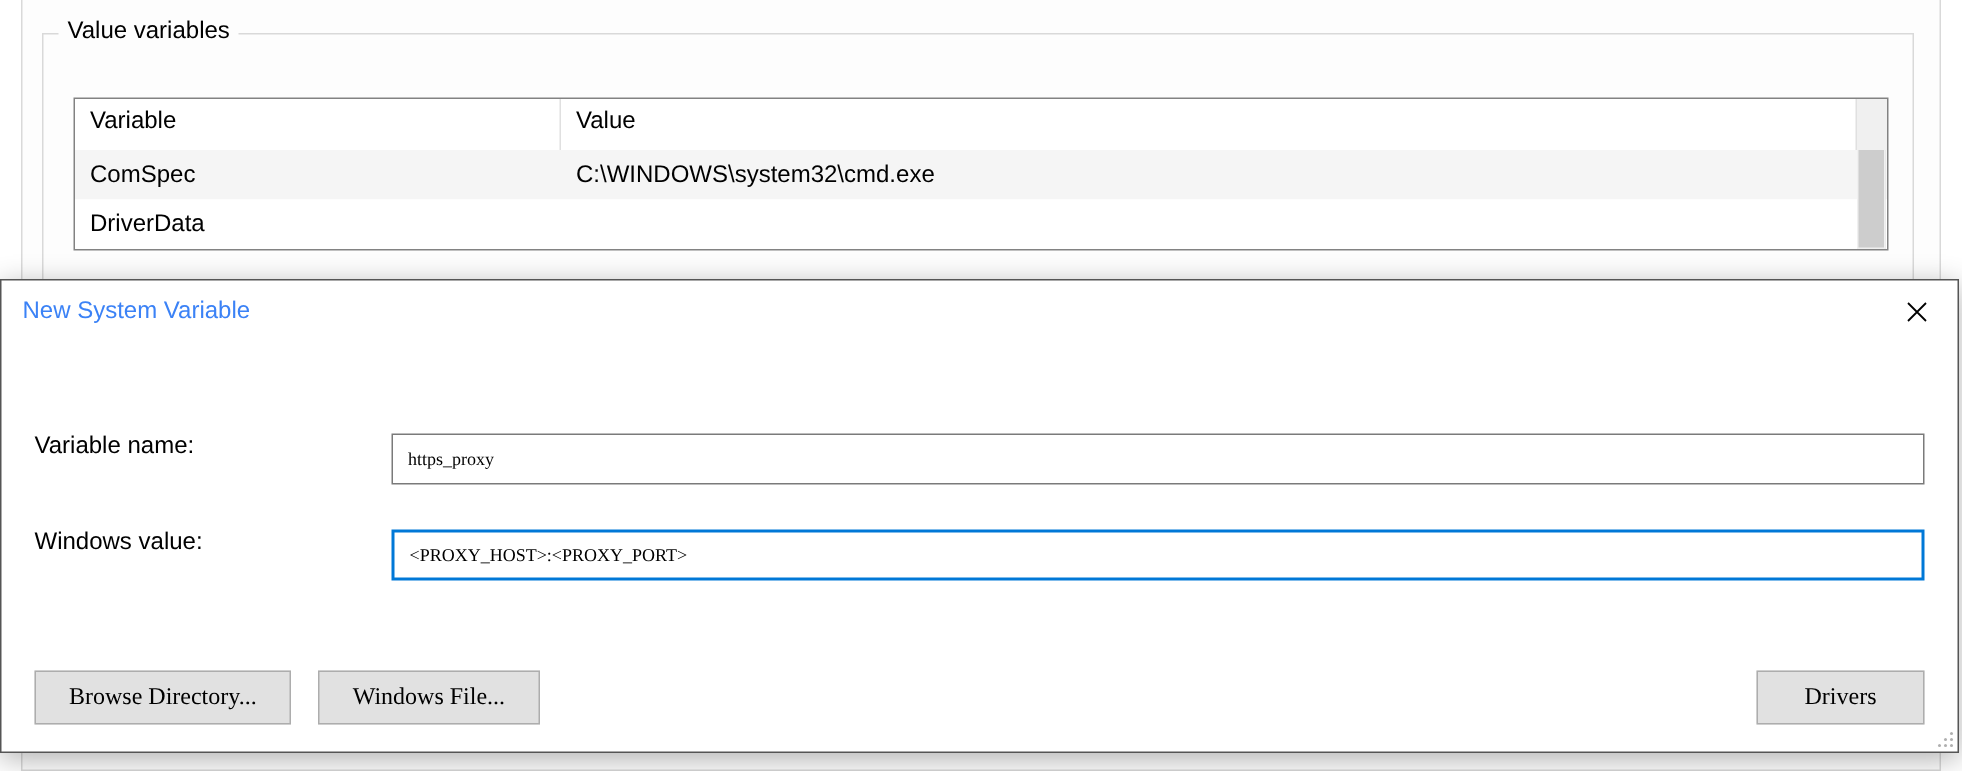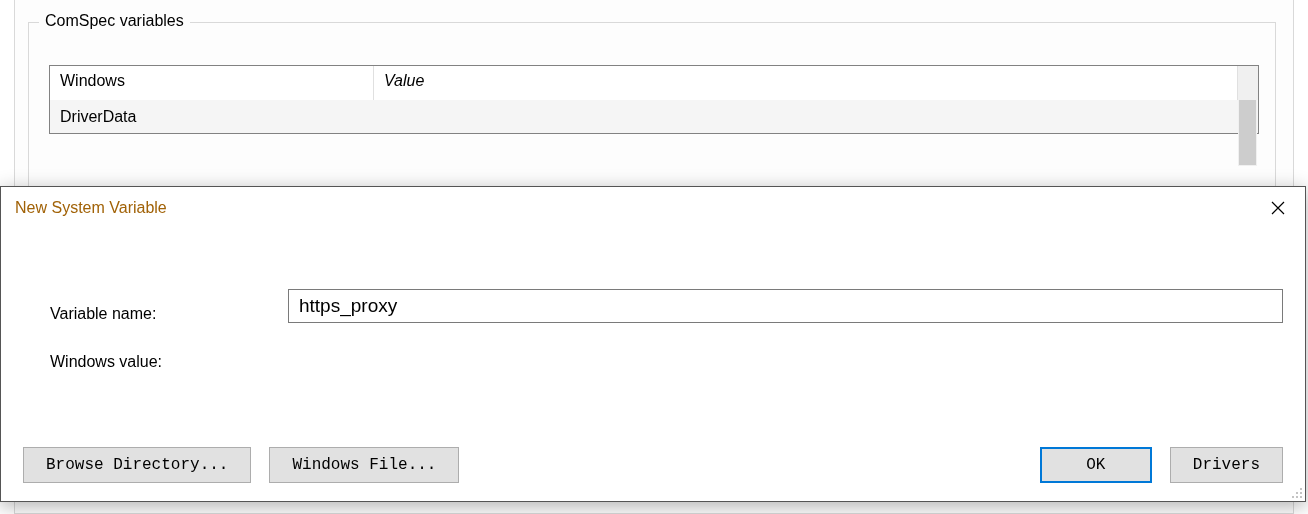--- a/index.html
+++ b/index.html
@@ -57,21 +57,21 @@
     background: #ffffff;
   }
   .vars-header .col {
     border-right: 1px solid #e0e0e0;
     padding: 6px 10px;
     font-size: 16px;
     color: #000;
   }
   .vars-header .col:last-child { border-right: none; }
   .col-var { width: 324px; flex: 0 0 324px; }
-  .col-val { flex: 1; font-style: italic; }
+  .col-val { flex: 1; }
   .col-scroll {
     width: 20px;
     flex: 0 0 20px;
     background: #f0f0f0;
     display: flex;
     align-items: center;
     justify-content: center;
     padding: 0;
   }
   .rows {
@@ -117,54 +117,53 @@
   }
   .titlebar {
     height: 42px;
     display: flex;
     align-items: center;
     justify-content: space-between;
     padding: 0 0 0 14px;
   }
   .titlebar .title {
     font-size: 16px;
-    color: #a16207;
+    color: #3b82f6;
   }
   .close-btn {
     width: 54px;
     height: 40px;
     display: flex;
     align-items: center;
     justify-content: center;
     cursor: default;
   }
   .close-btn svg { width: 14px; height: 14px; }
 
   .form {
     padding: 60px 22px 0 22px;
   }
   .form-row {
     display: flex;
-    align-items: flex-end;
+    align-items: flex-start;
     margin-bottom: 30px;
-    margin-left: 27px;
   }
   .form-label {
     width: 238px;
     flex: 0 0 238px;
     font-size: 16px;
     color: #000;
   }
   .text-input {
     flex: 1;
     height: 34px;
     border: 1px solid #7a7a7a;
     padding: 4px 10px;
-    font-size: 19px;
-    font-family: Liberation Sans, sans-serif;
+    font-size: 12px;
+    font-family: Liberation Serif, serif;
     color: #000;
     background: #fff;
     outline: none;
   }
   .text-input.focused {
     border: 2px solid #0078d7;
   }
 
   .btnbar {
     position: absolute;
@@ -174,21 +173,21 @@
     display: flex;
     align-items: center;
   }
   .win-btn {
     height: 36px;
     min-width: 112px;
     padding: 0 22px;
     background: #e1e1e1;
     border: 1px solid #adadad;
     font-size: 16px;
-    font-family: Liberation Mono, monospace;
+    font-family: Liberation Serif, serif;
     color: #000;
     cursor: default;
   }
   .win-btn + .win-btn { margin-left: 18px; }
   .btnbar .spacer { flex: 1; }
   .win-btn.default {
     border: 2px solid #0078d7;
     background: #e1e1e1;
   }
 
@@ -198,33 +197,37 @@
     bottom: 2px;
     width: 16px;
     height: 16px;
   }
 </style>
 </head>
 <body>
 
 <div class="bg-panel"></div>
 <div class="groupbox">
-  <div class="group-legend">ComSpec variables</div>
+  <div class="group-legend">Value variables</div>
 
   <div class="vars-table">
     <div class="vars-header">
-      <div class="col col-var">Windows</div>
+      <div class="col col-var">Variable</div>
       <div class="col col-val">Value</div>
       <div class="col col-scroll">
         <svg class="chev" viewBox="0 0 10 10">
             <path d="M1 7 L5 3 L9 7" fill="none" stroke="#606060" stroke-width="1.4"></path>
           </svg>
       </div>
     </div>
     <div class="rows">
+      <div class="row">
+        <div class="cell col-var">ComSpec</div>
+        <div class="cell col-val">C:\WINDOWS\system32\cmd.exe</div>
+      </div>
       <div class="row">
         <div class="cell col-var">DriverData</div>
       </div>
     </div>
     <div class="scrolltrack"></div>
   </div>
 </div>
 
 <div class="dialog">
   <div class="titlebar">
@@ -236,28 +239,28 @@
     </div>
   </div>
 
   <div class="form">
     <div class="form-row">
       <div class="form-label">Variable name:</div>
       <input class="text-input" type="text" value="https_proxy" style="">
     </div>
     <div class="form-row">
       <div class="form-label">Windows value:</div>
+      <input class="text-input focused" type="text" value="&lt;PROXY_HOST&gt;:&lt;PROXY_PORT&gt;" style="">
     </div>
   </div>
 
   <div class="btnbar">
     <button class="win-btn">Browse Directory...</button>
     <button class="win-btn">Windows File...</button>
     <div class="spacer"></div>
-    <button class="win-btn default">OK</button>
     <button class="win-btn">Drivers</button>
   </div>
 
   <svg class="resize-grip" viewBox="0 0 16 16">
     <circle cx="14" cy="6" r="1" fill="#b0b0b0"></circle>
     <circle cx="10" cy="10" r="1" fill="#b0b0b0"></circle>
     <circle cx="14" cy="10" r="1" fill="#b0b0b0"></circle>
     <circle cx="6" cy="14" r="1" fill="#b0b0b0"></circle>
     <circle cx="10" cy="14" r="1" fill="#b0b0b0"></circle>
     <circle cx="14" cy="14" r="1" fill="#b0b0b0"></circle>

